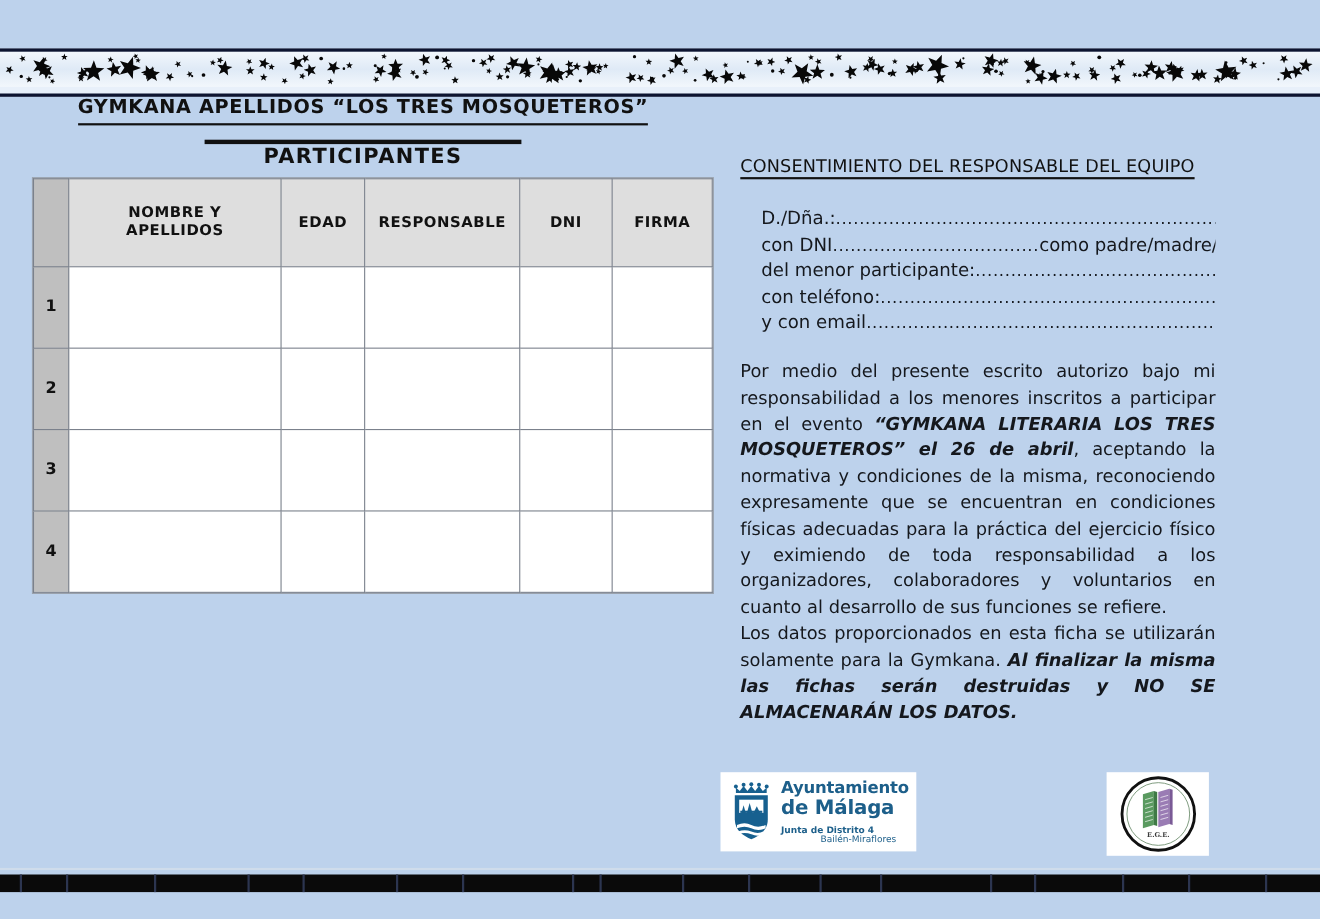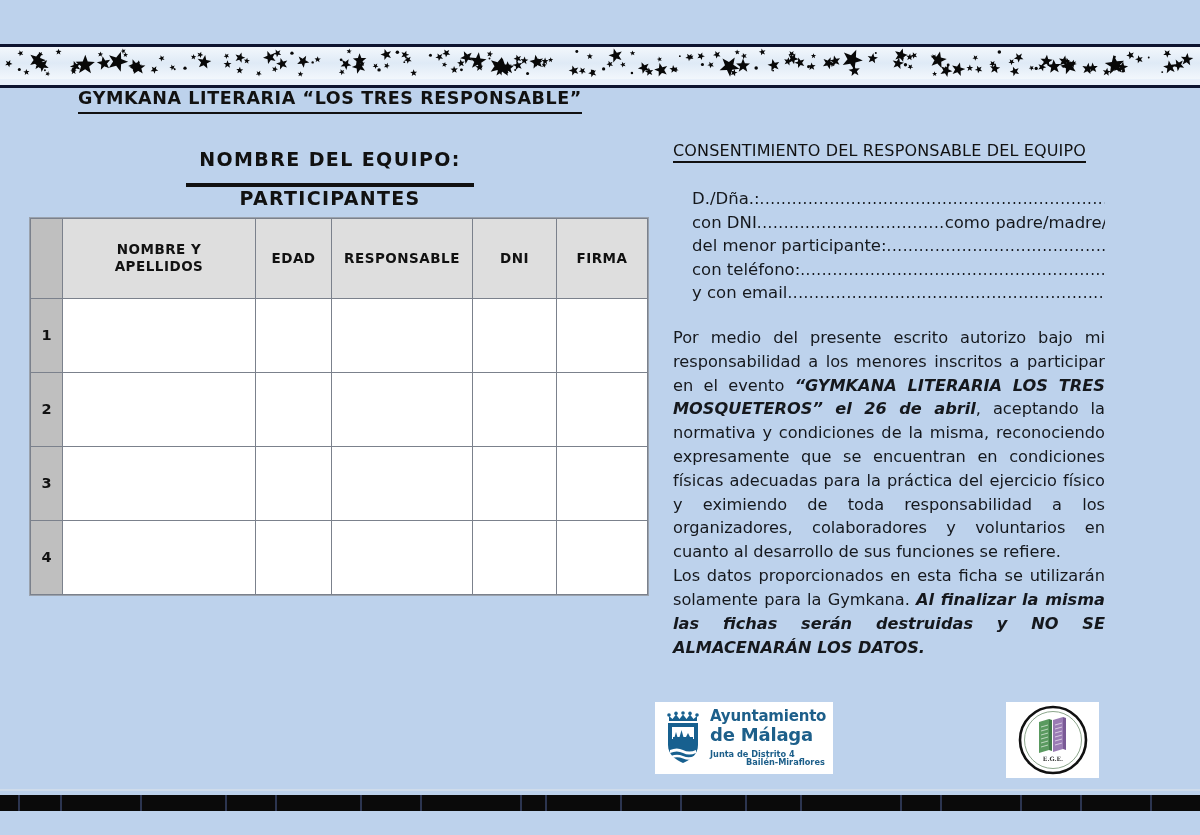--- a/index.html
+++ b/index.html
@@ -239,21 +239,21 @@
   }
   #malaga-shield { width: 40px; height: 56px; flex: 0 0 40px; }
   #malaga-text {
     margin-left: 7px;
     color: #1d5f8a;
     line-height: 1.06;
   }
   .ml-1 { font-size: 15px; font-weight: bold; letter-spacing: -0.2px; }
   .ml-2 { font-size: 18px; font-weight: bold; letter-spacing: -0.2px; }
   .ml-3 { font-size: 8.2px; font-weight: bold; margin-top: 6px; }
-  .ml-4 { font-size: 8.2px; font-weight: bold; padding-left: 36px; }
+  .ml-4 { font-size: 8.2px; font-weight: normal; padding-left: 36px; }
 
   #ege-logo {
     position: absolute;
     left: 1006px;
     top: 0;
     width: 93px;
     height: 76px;
     background: #ffffff;
     display: flex;
     align-items: center;
@@ -468,24 +468,23 @@
         <polygon points="1205.18,6.91 1205.59,9.64 1208.25,10.33 1205.79,11.56 1205.95,14.30 1204.02,12.34 1201.46,13.35 1202.73,10.90 1200.98,8.78 1203.70,9.24"></polygon>
       </g>
   </svg>
 </div>
 
 <div id="page">
 
   <div id="left-col">
 
     <div class="title-line" id="title-2">
-      <span>GYMKANA LITERARIA “LOS TRES RESPONSABLE”</span>
+      <span>GYMKANA APELLIDOS “LOS TRES MOSQUETEROS”</span>
     </div>
 
-    <div id="team-name-label">NOMBRE DEL EQUIPO:</div>
     <div id="team-name-rule"></div>
 
     <div id="participants-heading">PARTICIPANTES</div>
 
     <table id="participants-table">
       <thead>
         <tr>
           <th class="corner-cell"></th>
           <th class="col-nombre">
             <div>NOMBRE Y</div>

